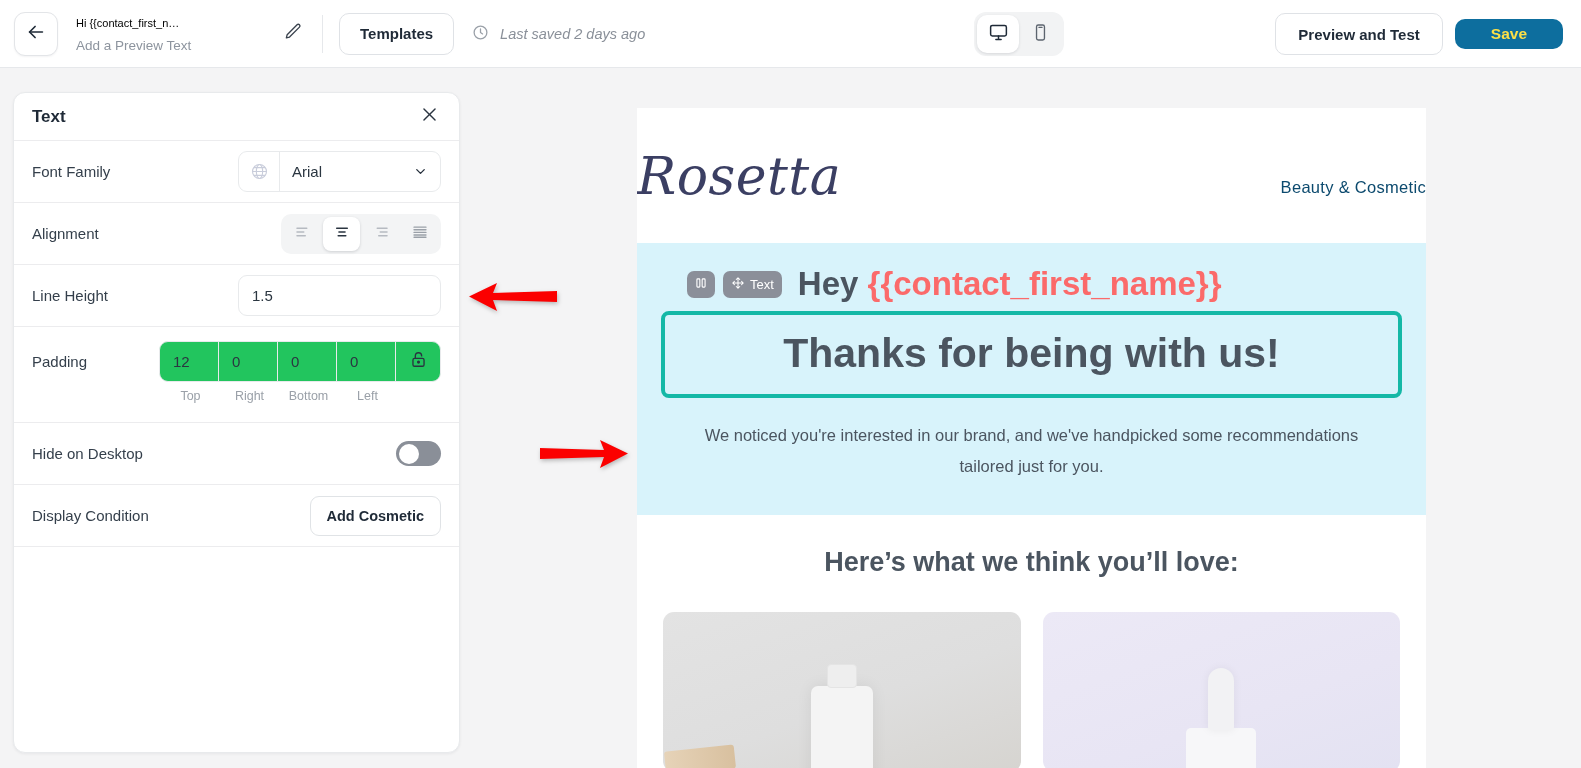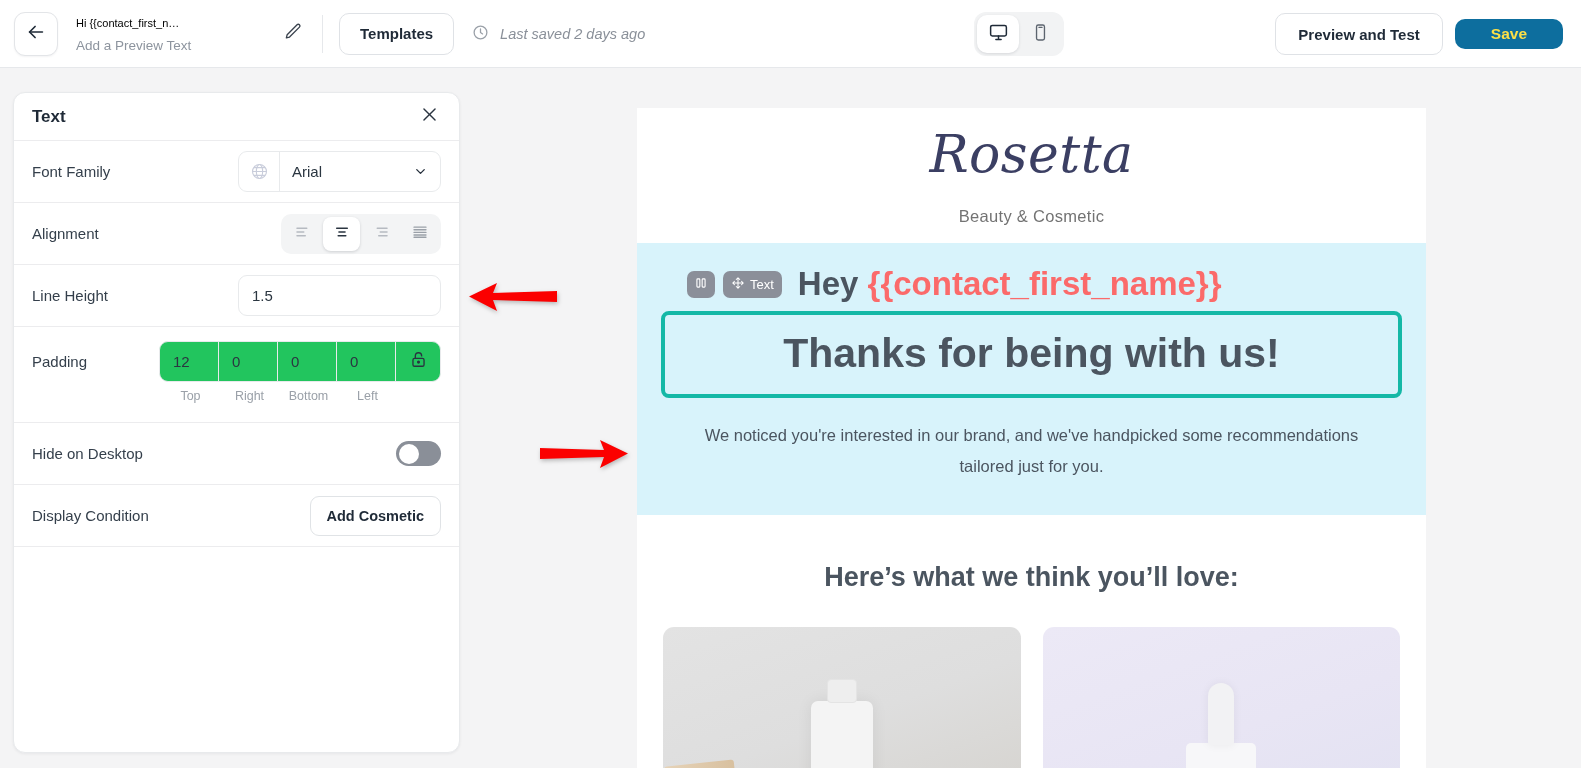--- a/index.html
+++ b/index.html
@@ -175,30 +175,30 @@
   
   .arrow { position: absolute; filter: drop-shadow(1px 2px 2px rgba(0,0,0,.25)); }
 
   
   .canvas {
     position: absolute; left: 637px; top: 108px;
     width: 789px; height: 660px;
     background: #ffffff; overflow: hidden;
   }
   .brand {
-    height: 135px; display: flex; flex-direction: column;
-    align-items: center; justify-content: center; background: #fff;
+    height: 135px; display: flex; flex-direction: row;
+    align-items: center; justify-content: space-between; background: #fff;
   }
   .brand-name {
     font-family: "DejaVu Serif", serif;
     font-style: italic; font-size: 52px; color: #3b3f63;
     letter-spacing: .5px; line-height: 58px;
   }
   .brand-tag {
-    font-size: 16.5px; color: #737373; margin-top: 24px; letter-spacing: .3px;
+    font-size: 16.5px; color: #0c4a6e; margin-top: 24px; letter-spacing: .3px;
   }
   .hero {
     background: #d8f3fb; padding: 22px 24px 34px 24px; position: relative;
   }
   .hero-line1 {
     display: flex; align-items: center; gap: 8px; justify-content: flex-start;
     padding-left: 26px;
   }
   .badge {
     background: #8b8f99; color: #fff; border-radius: 7px;
@@ -220,21 +220,21 @@
   .thanks {
     font-size: 41px; font-weight: 700; color: #4b5560; line-height: 1.2;
   }
   .hero-para {
     margin-top: 22px; text-align: center;
     font-size: 16.5px; color: #4b5560; line-height: 1.85;
     padding: 0 32px;
   }
   .love-head {
     text-align: center; font-size: 27px; font-weight: 700; color: #4b5560;
-    padding: 47px 0 34px 0; background: #fff;
+    padding: 32px 0 34px 0; background: #fff;
   }
   .cards { display: flex; gap: 22px; padding: 0 26px; }
   .card { flex: 1 1 0; height: 160px; border-radius: 11px; position: relative; overflow: hidden; }
   .card-a { background: linear-gradient(160deg,#e3e3e3 0%, #dedede 55%, #d6d4d0 100%); }
   .card-b { background: linear-gradient(160deg,#ece9f6 0%, #e8e5f4 60%, #e3e2f2 100%); }
   .bottle {
     position: absolute; left: 50%; transform: translateX(-50%); bottom: -34px;
     width: 62px; height: 120px; background: #f4f4f4; border-radius: 7px 7px 5px 5px;
     box-shadow: 0 0 16px rgba(0,0,0,.07);
   }

